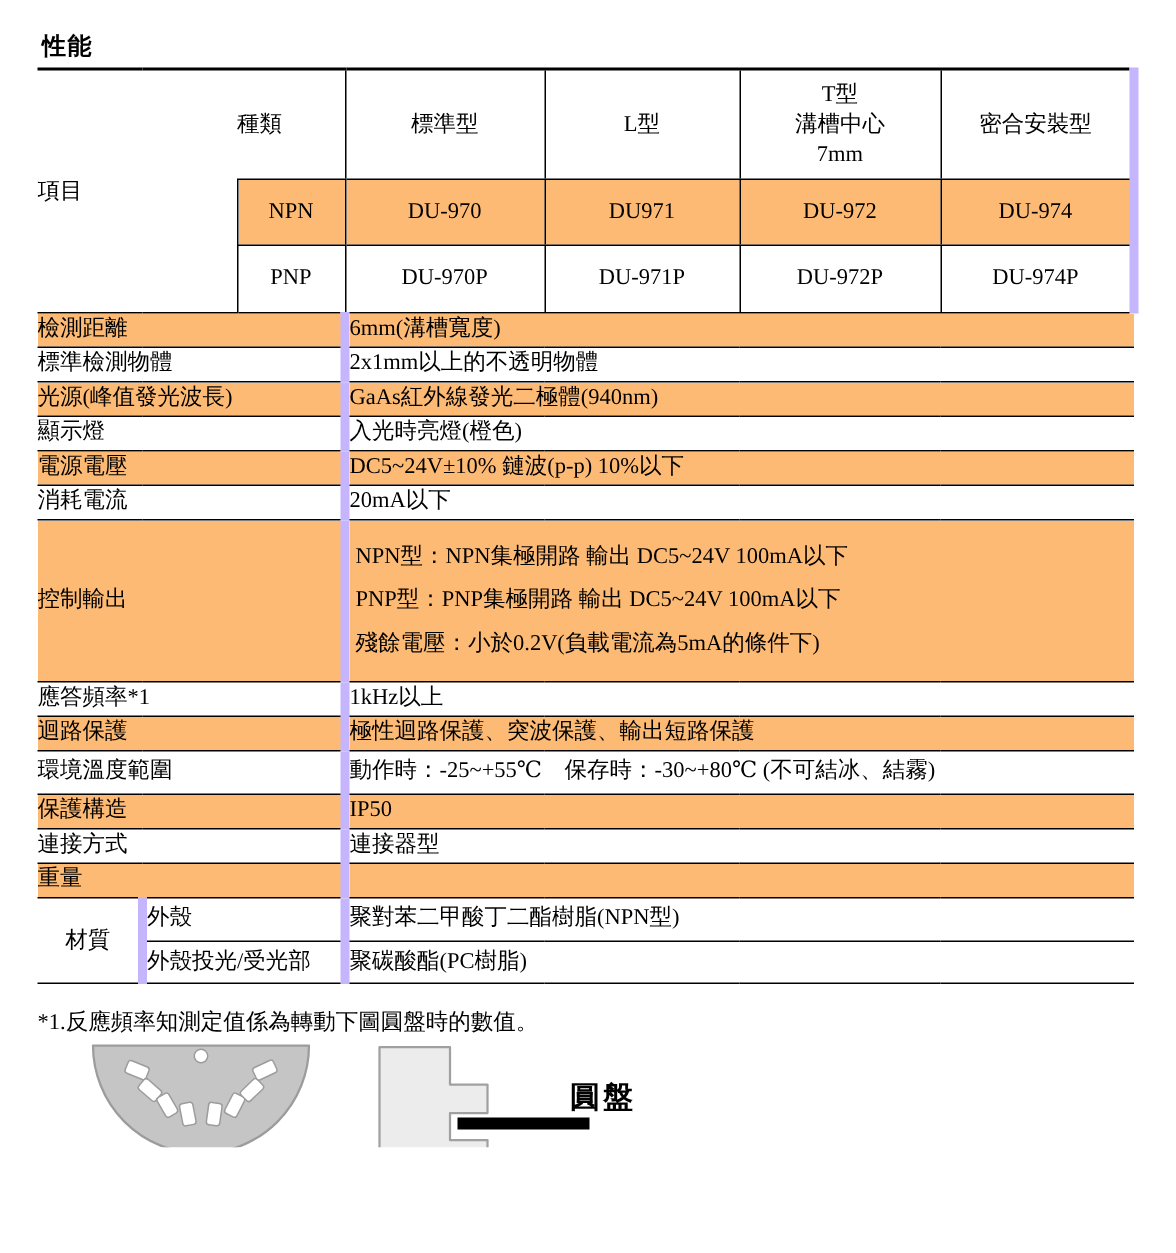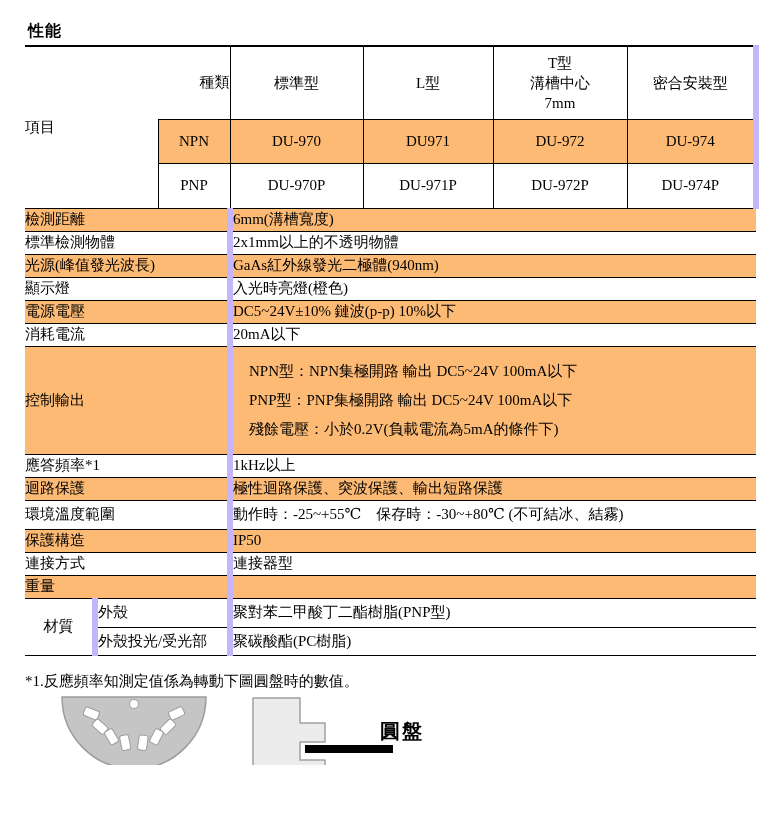--- a/index.html
+++ b/index.html
@@ -16,26 +16,26 @@
     border-collapse:collapse;table-layout:fixed;font-size:15px;
   }
   table.spec td{padding:0;vertical-align:middle;overflow:hidden;}
   .bt2{border-top:2px solid #000;}
   .bb{border-bottom:1px solid #000;}
   .bl{border-left:1px solid #000;}
   .br{border-right:6px solid #c4b5fd;}
   .green{background:#fdba74;}
   .center{text-align:center;}
   .item-cell{vertical-align:bottom;padding:0 0 2px 3px;}
-  .kind-cell{text-align:right;font-family:Liberation Mono, monospace;}
+  .kind-cell{text-align:left;font-family:Liberation Mono, monospace;}
   .typehead{text-align:center;line-height:20px;white-space:pre-line;}
   .label-cell{padding-left:3px;line-height:21px;}
   .value-cell{padding-left:4px;line-height:21px;}
   .mat-cell{text-align:center;}
-  .ctrl-line{margin:7px 12px;line-height:22px;padding-left:4px;}
+  .ctrl-line{margin:7px 0;line-height:22px;padding-left:4px;}
   .footnote{position:absolute;left:25px;top:659px;font-size:15px;margin-top:13px;}
   .disc-svg{position:absolute;left:56px;top:692px;}
   .sensor-svg{position:absolute;left:250px;top:695px;}
   .disc-label{
     position:absolute;left:380px;top:718px;font-size:20px;font-weight:bold;letter-spacing:2px;
     font-family:"Liberation Serif","DejaVu Serif",serif;
   }
 </style>
 </head>
 <body>
@@ -137,21 +137,21 @@
       <td colspan="3" class="bb br label-cell">連接方式</td>
       <td colspan="4" class="bb value-cell">連接器型</td>
     </tr>
     <tr style="height:23px">
       <td colspan="3" class="green bb br label-cell">重量</td>
       <td colspan="4" class="green bb value-cell"></td>
     </tr>
     <tr style="height:29px">
       <td rowspan="2" class="bb br mat-cell">材質</td>
       <td colspan="2" class="bb br label-cell">外殼</td>
-      <td colspan="4" class="bb value-cell">聚對苯二甲酸丁二酯樹脂(PNP型)</td>
+      <td colspan="4" class="bb value-cell">聚對苯二甲酸丁二酯樹脂(NPN型)</td>
     </tr>
     <tr style="height:28px">
       <td colspan="2" class="bb br label-cell">外殼投光/受光部</td>
       <td colspan="4" class="bb value-cell">聚碳酸酯(PC樹脂)</td>
     </tr>
   </tbody>
     </table>
 
   <div class="footnote">*1.反應頻率知測定值係為轉動下圖圓盤時的數值。</div>
 

